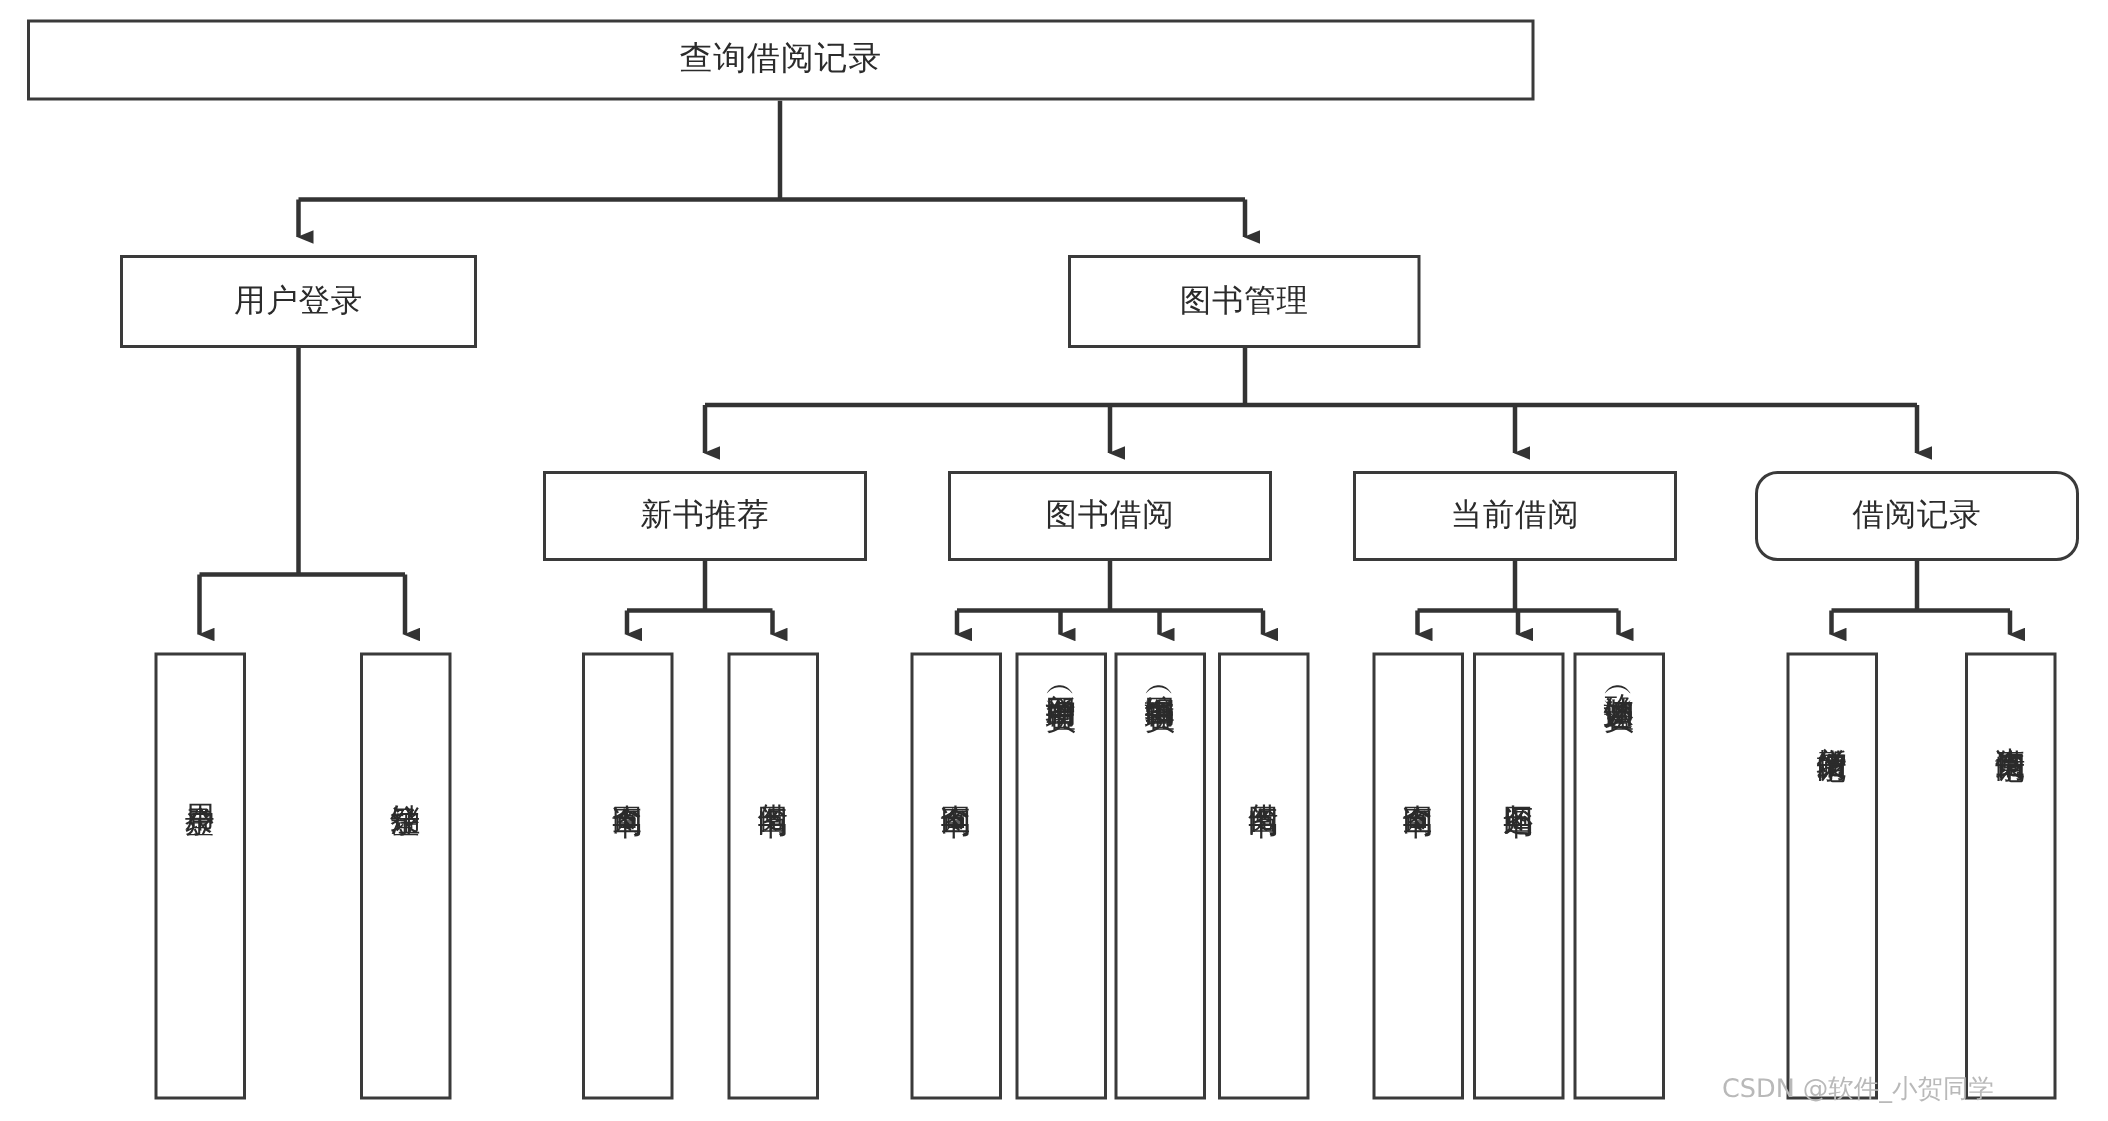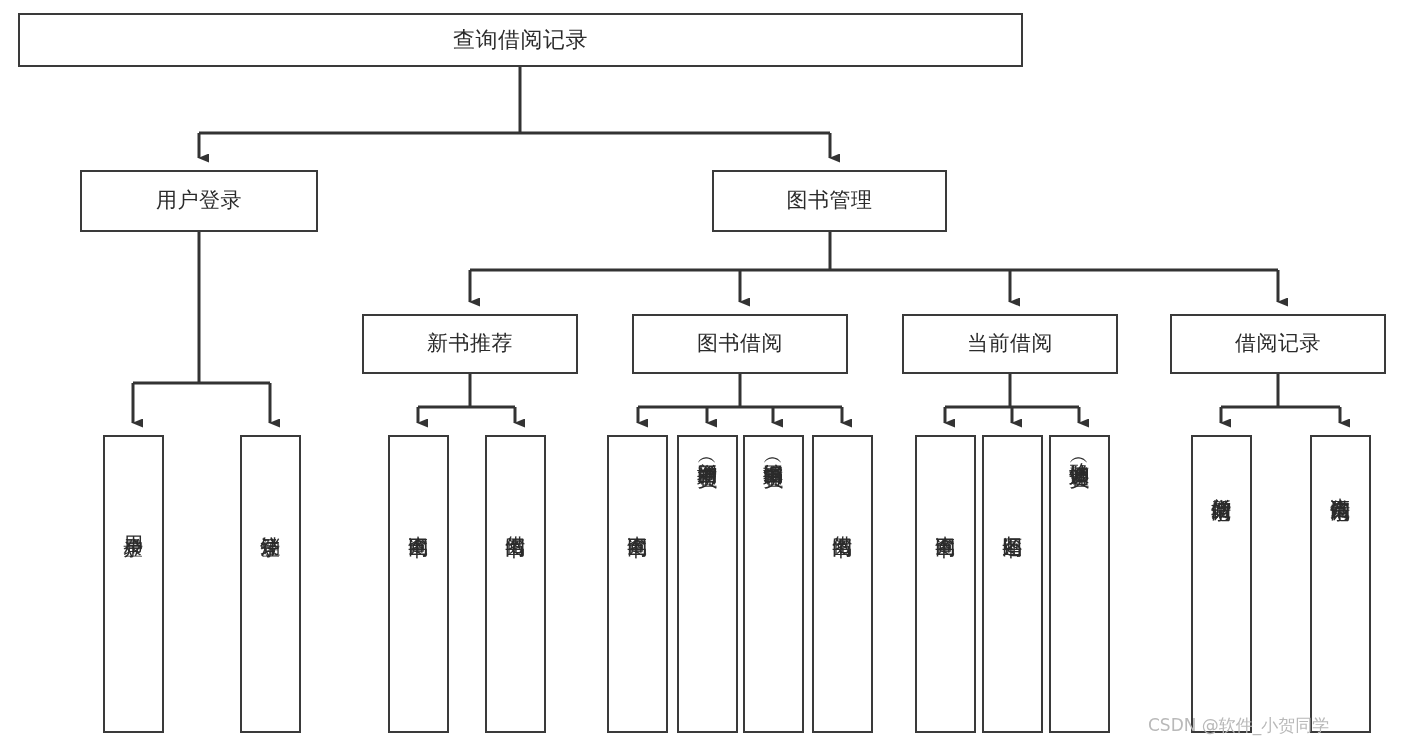--- a/index.html
+++ b/index.html
@@ -138,21 +138,21 @@
 
   <div class="node node-h" style="left:362px; top:314px; width:216px; height:60px;">
     <span>新书推荐</span>
   </div>
   <div class="node node-h" style="left:632px; top:314px; width:216px; height:60px;">
     <span>图书借阅</span>
   </div>
   <div class="node node-h" style="left:902px; top:314px; width:216px; height:60px;">
     <span>当前借阅</span>
   </div>
-  <div class="node node-h" style="left:1170px; top:314px; width:216px; height:60px;">
+  <div class="node node-h" style="left:1170px; top:314px; width:216px; height:60px;border-radius:15px;">
     <span>借阅记录</span>
   </div>
 
   <div class="node node-v" style="left:103px; top:435px; width:61px; height:298px; padding-top:83px;">
     <span class="vlabel">用户登录</span>
   </div>
   <div class="node node-v" style="left:240px; top:435px; width:61px; height:298px; padding-top:83px;">
     <span class="vlabel">注销登录</span>
   </div>
 

